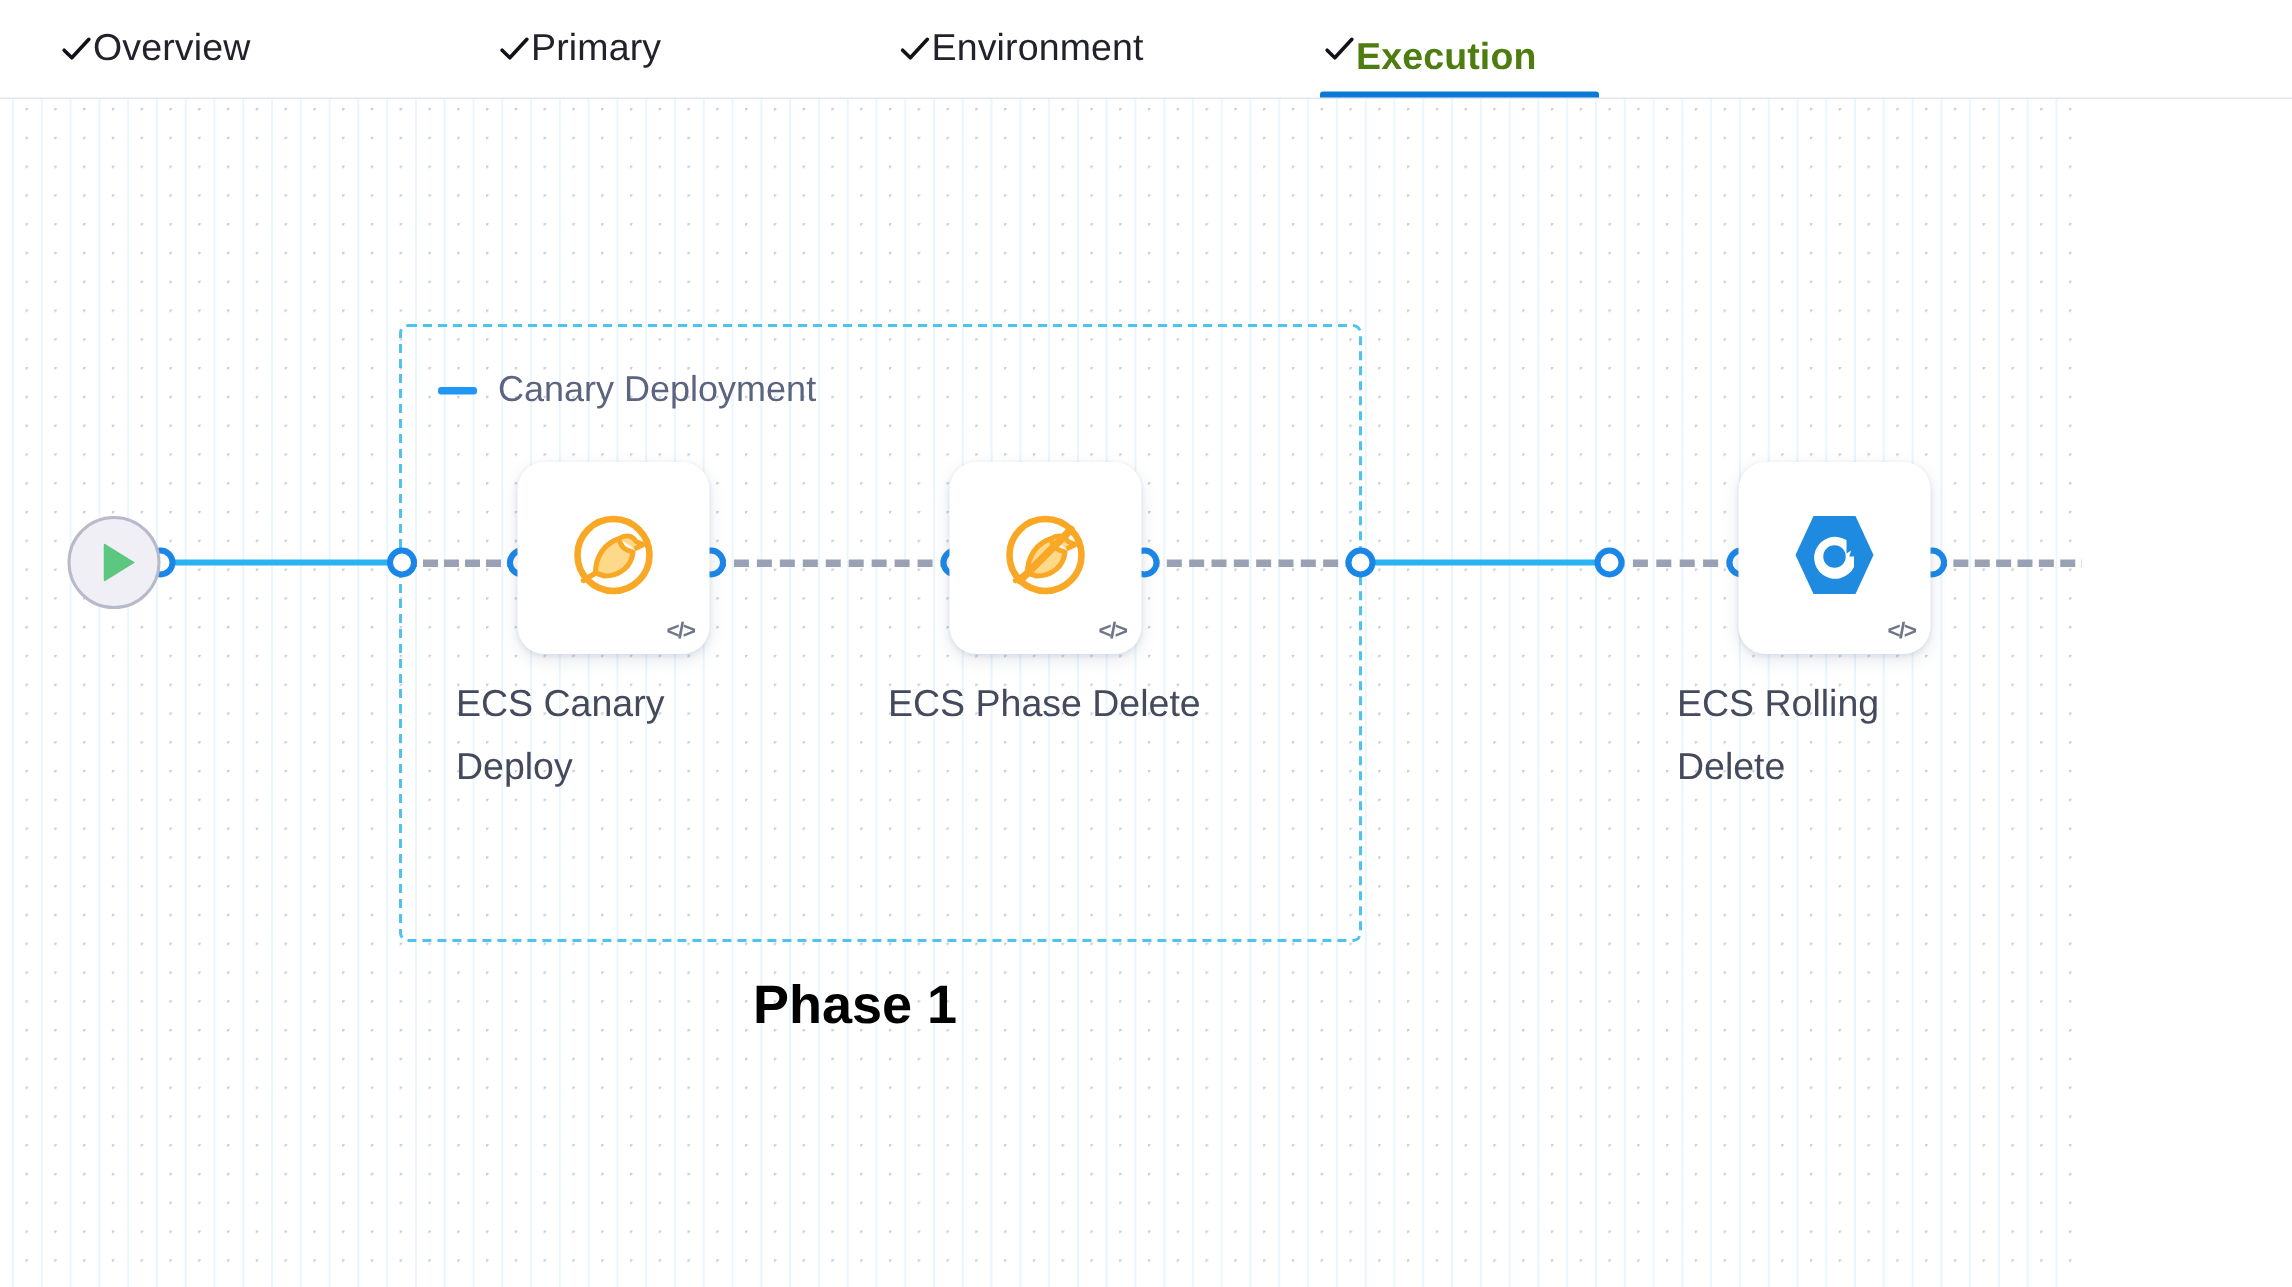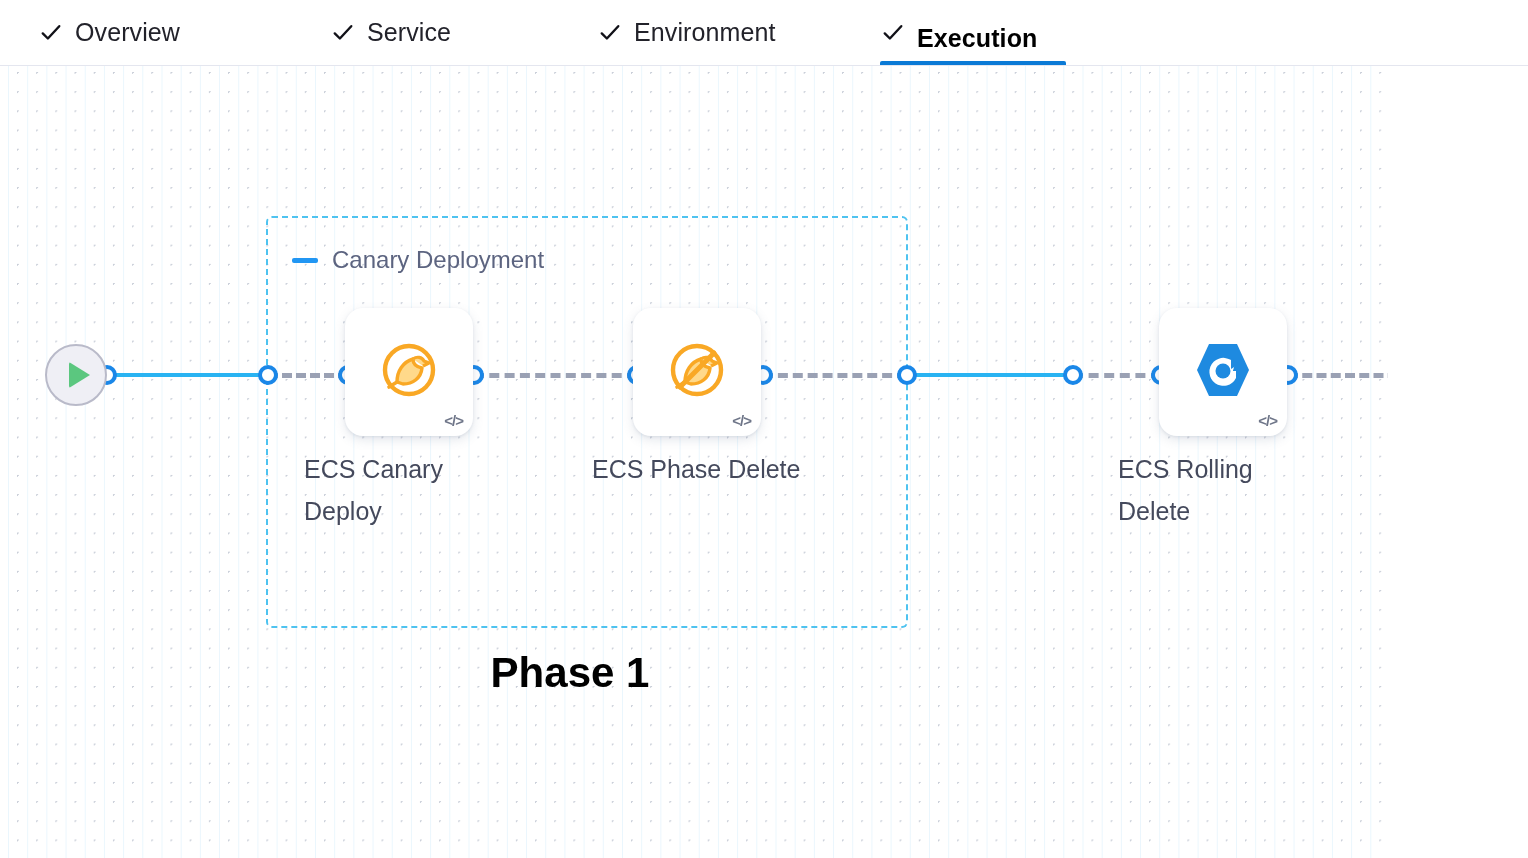--- a/index.html
+++ b/index.html
@@ -12,38 +12,38 @@
 
   
   .tabbar {
     position: absolute; left: 0; top: 0;
     width: 1528px; height: 66px;
     background: #ffffff;
     border-bottom: 1px solid #e4e6ef;
   }
   .tab {
     position: absolute; top: 0; height: 65px;
-    display: flex; align-items: center; gap: 13px;
+    display: flex; align-items: center; gap: 0;
     padding: 0 2px;
     cursor: pointer;
     white-space: nowrap;
   }
   .tab .tick {
     display: inline-block;
     width: 22px; height: 22px;
     position: relative;
     flex: 0 0 auto;
   }
   .tab .tick svg { display:block; width: 22px; height: 22px; }
   .tab .tlabel {
     font-size: 25px;
     color: #22222a;
     letter-spacing: .1px;
   }
-  .tab.active .tlabel { font-weight: 700; color: #000000; margin-top: 12px; }
+  .tab.active .tlabel { font-weight: 700; color: #4d7c0f; margin-top: 12px; }
   .tab .underline {
     position: absolute; left: 0; bottom: 0;
     height: 4px; width: 100%;
     background: #0b7ad6;
     border-radius: 2px 2px 0 0;
     display: none;
   }
   .tab.active .underline { display: block; }
 
   
@@ -80,21 +80,21 @@
   }
   .group-head .gname {
     font-size: 24px;
     color: #5c6480;
     white-space: nowrap;
   }
 
   
   .phase {
     position: absolute;
-    font-size: 42px;
+    font-size: 36px;
     font-weight: 700;
     color: #000000;
     text-align: center;
     white-space: nowrap;
   }
 
   
   .edge-solid {
     position: absolute; height: 4px;
     background: #29b3f2;
@@ -170,21 +170,21 @@
         </svg>
       </span>
       <span class="tlabel">Overview</span>
     </div>
     <div class="tab" style="left: 330px; width: 162px;">
       <span class="tick">
         <svg width="22" height="22" viewBox="0 0 24 24" xmlns="http://www.w3.org/2000/svg">
           <path d="M3 12.5 L8.6 18 L21 4.6" fill="none" stroke="#111118" stroke-width="2.6" stroke-linecap="round" stroke-linejoin="round"></path>
         </svg>
       </span>
-      <span class="tlabel">Service</span>
+      <span class="tlabel">Primary</span>
     </div>
     <div class="tab" style="left: 597px; width: 228px;">
       <span class="tick">
         <svg width="22" height="22" viewBox="0 0 24 24" xmlns="http://www.w3.org/2000/svg">
           <path d="M3 12.5 L8.6 18 L21 4.6" fill="none" stroke="#111118" stroke-width="2.6" stroke-linecap="round" stroke-linejoin="round"></path>
         </svg>
       </span>
       <span class="tlabel">Environment</span>
     </div>
     <div class="tab active" style="left: 880px; width: 186px;">

